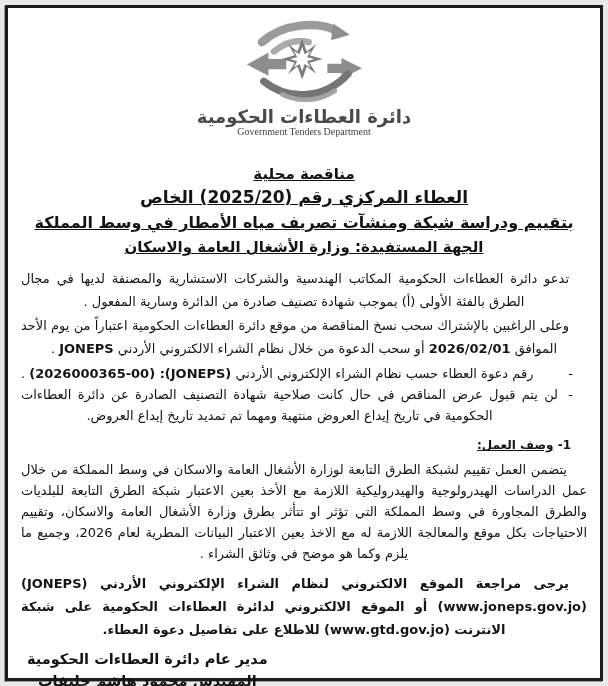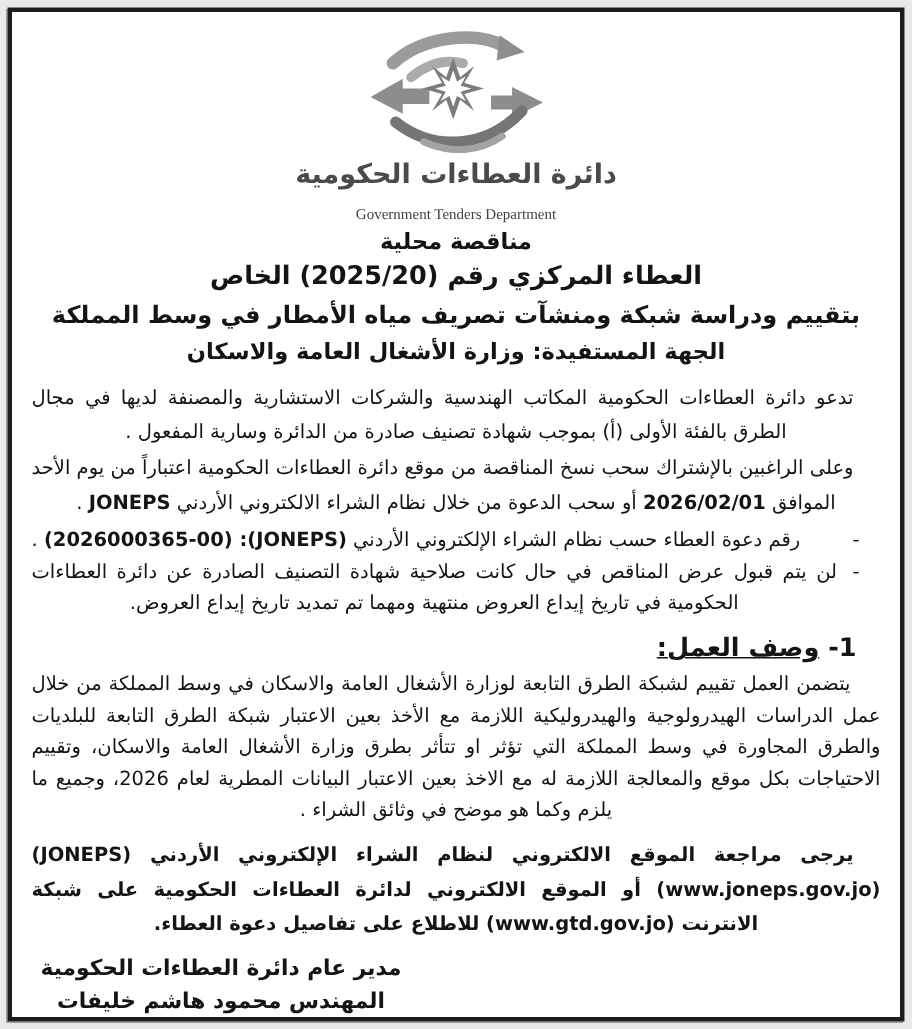--- a/index.html
+++ b/index.html
@@ -34,29 +34,30 @@
     font-size: 18px;
     font-weight: bold;
     color: #4a4a4a;
     letter-spacing: 1px;
     margin-top: 1px;
   }
   .logo-english {
     font-family: "Liberation Serif", "DejaVu Serif", serif;
     font-size: 10px;
     color: #3f3f3f;
-    margin-top: 12px;
+    margin-top: 0;
     text-align: center;
   }
   
   .title-block {
     direction: rtl;
     text-align: center;
     font-weight: bold;
-    margin-top: 1px;
+    margin-top: 26px;
+    text-decoration: underline;
   }
   .title-line1 { font-size: 15px; line-height: 22px; }
   .title-line2 { font-size: 17px; line-height: 25px; }
   .title-line3 { font-size: 16px; line-height: 25px; }
   .title-line4 { font-size: 15px; line-height: 24px; }
   
   .doc-body {
     direction: rtl;
     font-size: 13px;
     margin-top: 8px;
@@ -79,21 +80,21 @@
   .bullet-marker {
     width: 15px;
     flex: 0 0 15px;
     text-align: right;
   }
   .bullet-text { flex: 1 1 auto; }
   .bullet-text.single-line { text-align: left; }
   .bullet-text.multi-line { text-align: justify; text-align-last: center; }
   .section-heading {
     font-weight: bold;
-    font-size: 17px;
+    font-size: 12px;
     text-align: right;
     padding-right: 16px;
     margin-top: 9px;
     margin-bottom: 4px;
     line-height: 20px;
   }
   .section-heading .underlined { text-decoration: underline; }
   .scope-para {
     text-align: justify;
     text-align-last: center;

